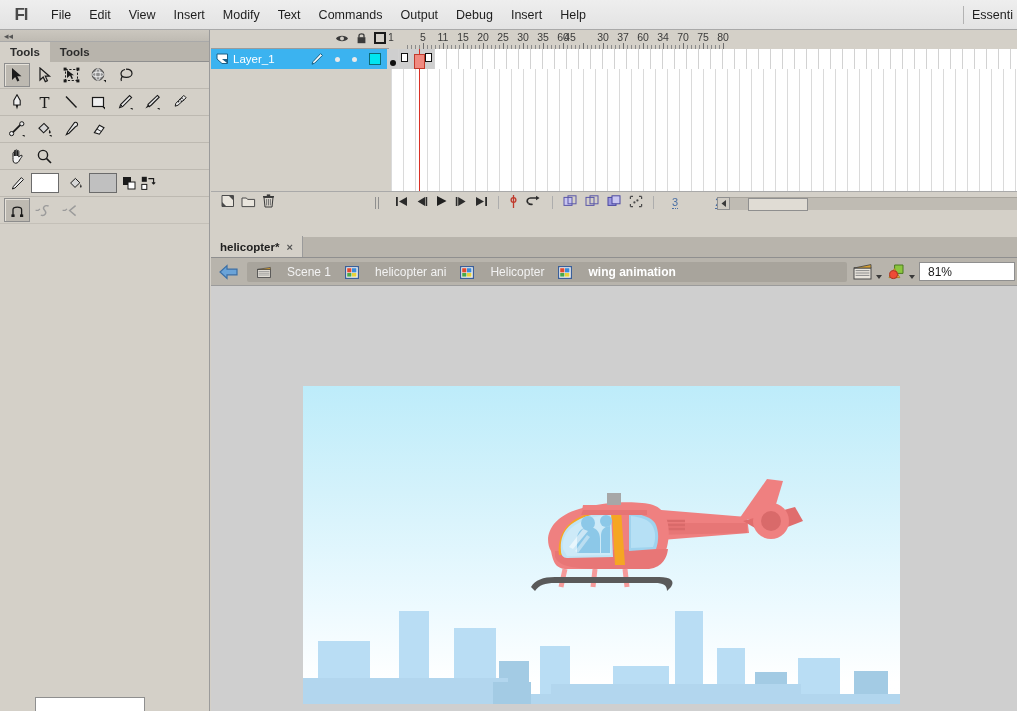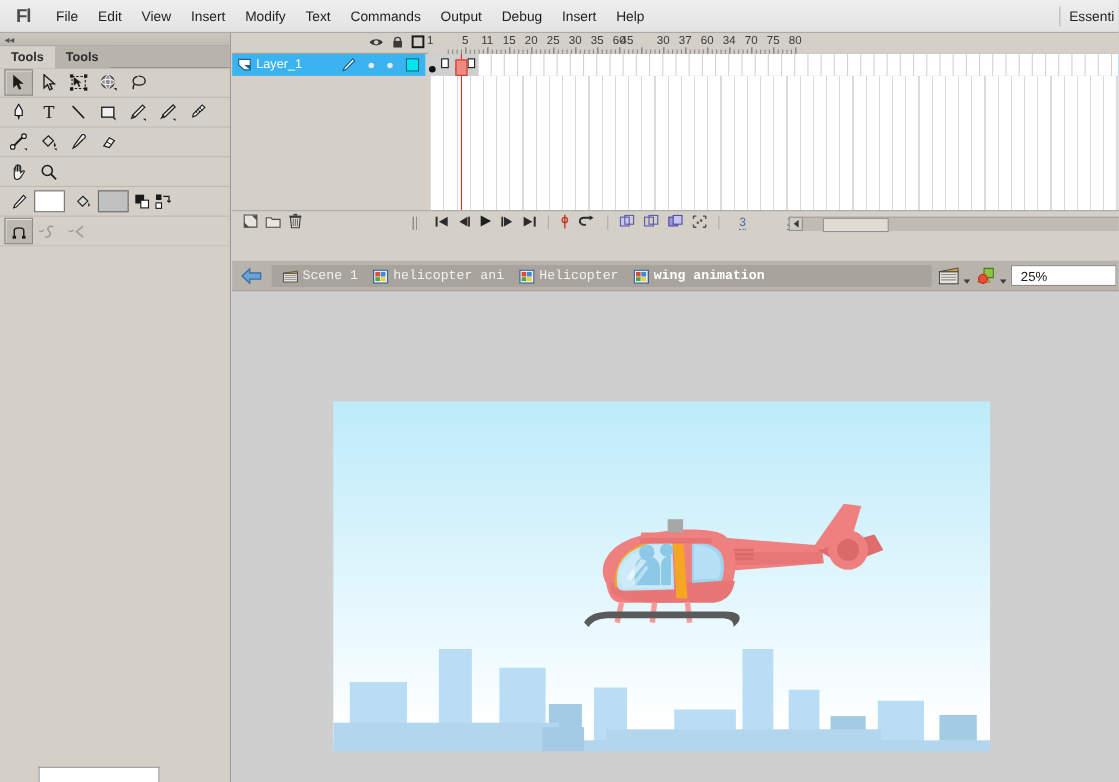--- a/index.html
+++ b/index.html
@@ -169,22 +169,22 @@
   .doc-tab-close { font-size:11px; color:#555; cursor:default; }
   .crumbbar {
     height:28px; background:#b8b4ac; display:flex; align-items:center; padding-left:8px;
     border-bottom:1px solid #9b9b9b; position:relative;
   }
   .back-arrow { margin-right:8px; display:flex; align-items:center; }
   .crumbs {
     display:flex; align-items:center; height:20px; background:#a8a49c;
     border-radius:2px; padding:0 4px; flex:1; margin-right:6px; gap:2px;
   }
-  .crumb { display:flex; align-items:center; gap:5px; padding:0 6px; height:20px;
-    font-size:12px; color:#f2f2f2; white-space:nowrap; cursor:default;font-family:Liberation Mono, monospace; }
+  .crumb { display:flex; align-items:center; gap:17px; padding:0 6px; height:20px;
+    font-size:12px; color:#f2f2f2; white-space:nowrap; cursor:default; }
   .crumb.current { color:#ffffff; font-weight:bold; }
   .crumb-ico { width:13px; height:12px; display:block; }
   .crumbbar-right { display:flex; align-items:center; gap:4px; padding-right:2px; }
   .zoom-field {
     width:96px; height:19px; background:#ffffff; border:1px solid #8f8f8f;
     display:flex; align-items:center; padding-left:8px; font-size:12px; color:#1a1a1a;
   }
   .icon-drop { display:flex; align-items:flex-end; gap:1px; }
   .caret { width:0;height:0;border-left:3px solid transparent;border-right:3px solid transparent;
     border-top:4px solid #3a3a3a; margin-bottom:2px; }
@@ -748,20 +748,26 @@
             </svg>
         </div>
         <div class="scroll-track">
           <div class="scroll-thumb" style="margin-left:18px"></div>
         </div>
       </div>
     </div>
   </div>
 
   <div class="doc-area">
+    <div class="doc-tabbar">
+      <div class="doc-tab">
+        <span>helicopter*</span>
+        <span class="doc-tab-close">×</span>
+      </div>
+    </div>
 
     <div class="crumbbar">
       <span class="back-arrow">
         <svg width="20" height="16" viewBox="0 0 20 16">
           <path d="M8 1.6 L1 8 L8 14.4 L8 10.8 L18 10.8 L18 5.2 L8 5.2 Z" fill="#6aa3d8" stroke="#3a6ea5" stroke-width="1.2"></path>
         </svg>
       </span>
       <div class="crumbs">
         <div class="crumb">
           <span class="crumb-ico">
@@ -821,21 +827,21 @@
           <span class="caret"></span>
         </span>
         <span class="icon-drop">
           <svg width="22" height="18" viewBox="0 0 22 18">
             <path d="M8.6 2 L17 2 L17 10.4 L8.6 10.4 Z" fill="#8cc63f" stroke="#4a7a20" stroke-width="1"></path>
             <path d="M3 14.6 L8.4 5.6 L13.8 14.6 Z" fill="#f5c242" stroke="#a8822a" stroke-width="1"></path>
             <circle cx="7.6" cy="11.6" r="4" fill="#ef4b36" stroke="#a8321f" stroke-width="1"></circle>
           </svg>
           <span class="caret"></span>
         </span>
-        <div class="zoom-field">25%</div>
+        <div class="zoom-field">81%</div>
       </div>
     </div>
 
     <div class="stage-area">
       <div class="canvas">
 
         <div class="city">
           <div class="bld light" style="left:15px;  bottom:0;  width:52px; height:125px;"></div>
           <div class="bld light" style="left:96px;  bottom:0;  width:30px; height:155px;"></div>
           <div class="bld light" style="left:151px; bottom:0;  width:42px; height:138px;"></div>

